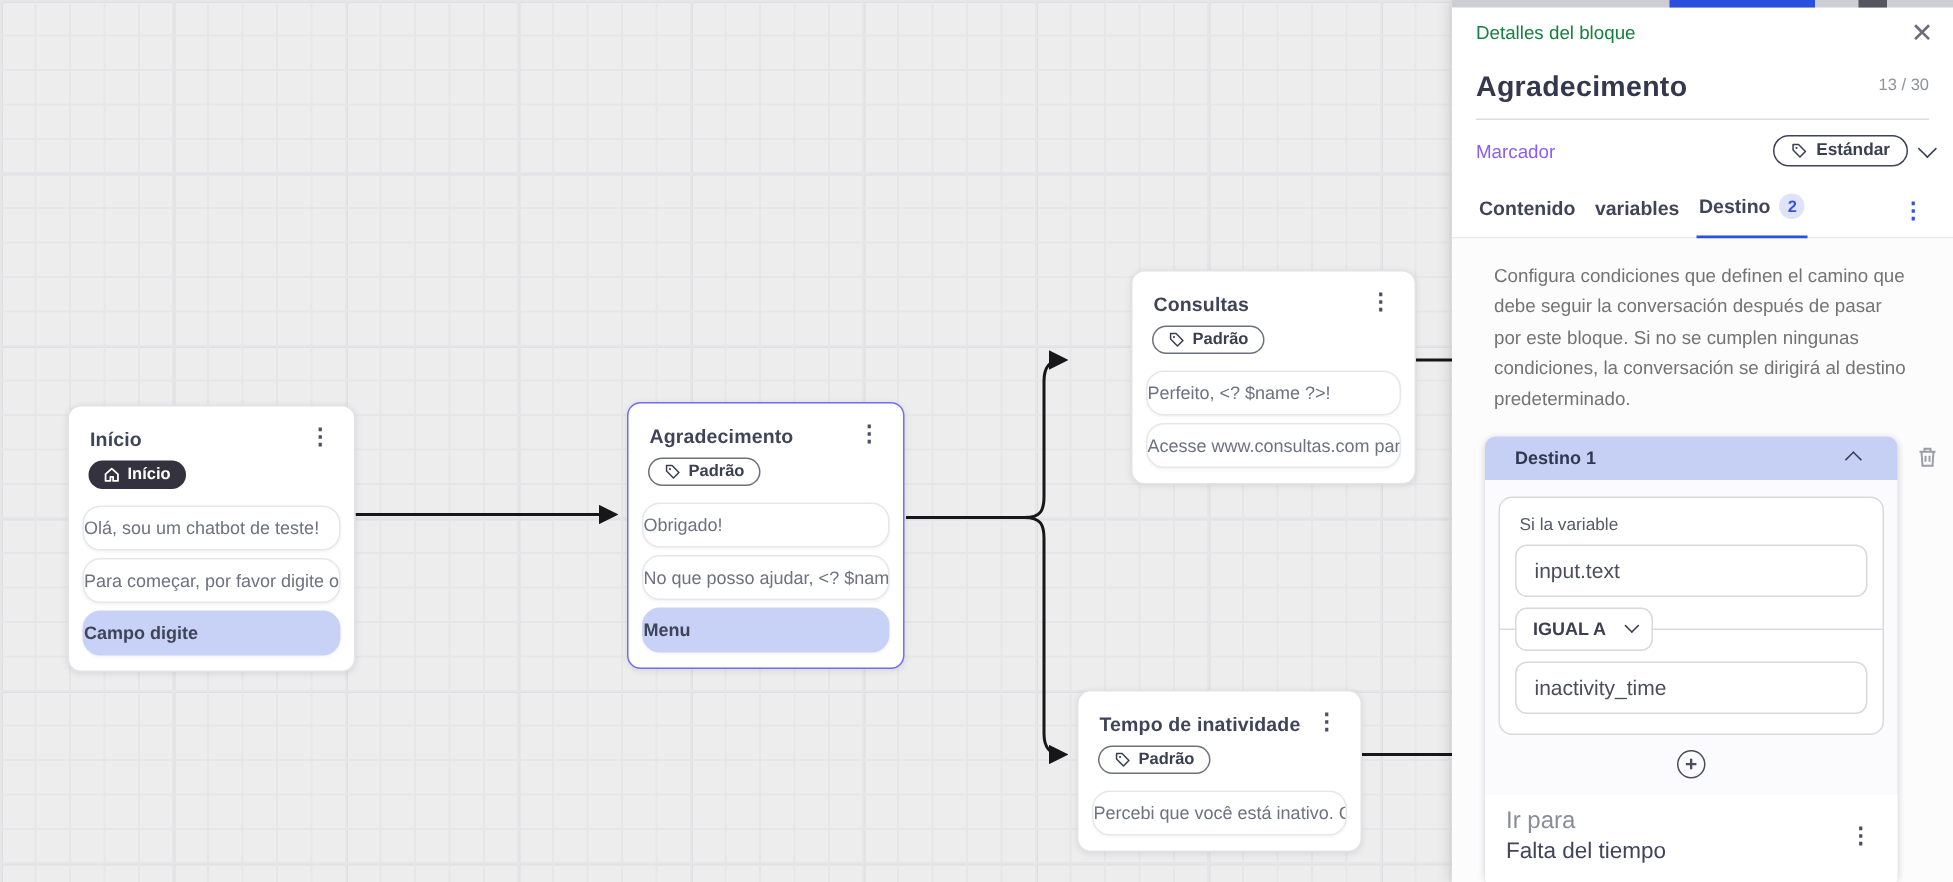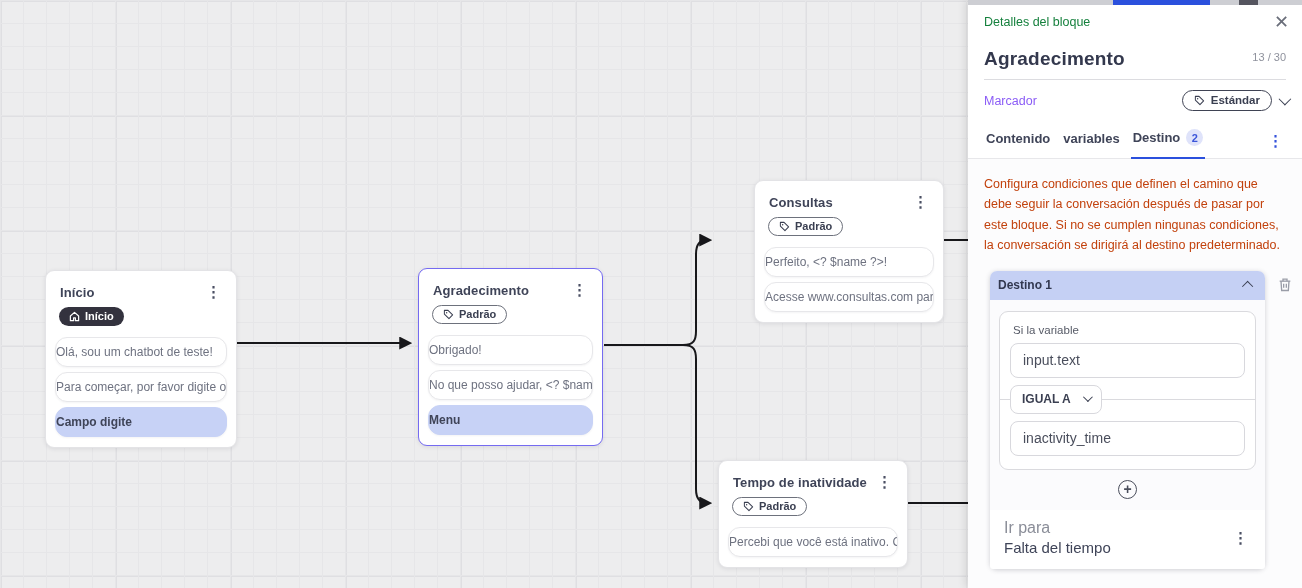--- a/index.html
+++ b/index.html
@@ -67,26 +67,26 @@
     display:inline-flex; align-items:center; gap:6px; border:1.2px solid #3f4354; border-radius:14px;
     padding:3px 11px 4px; font-size:11.5px; font-weight:bold; color:#3a3f51; background:#fff; cursor:pointer;
   }
   .chev { display:inline-block; width:9px; height:9px; border-right:1.8px solid #3a3f51; border-bottom:1.8px solid #3a3f51; transform:rotate(45deg) translateY(-2px); }
   .tabs { display:flex; align-items:flex-end; gap:9px; padding:2px 16px 0; border-bottom:1px solid #e7e7ea; flex:none; }
   .tab { font-size:13px; font-weight:bold; color:#3f4458; padding:8px 2px 11px; cursor:pointer; display:flex; align-items:center; gap:6px; border-bottom:2.5px solid transparent; margin-bottom:-1px; }
   .tab.active { border-bottom-color:#2b50dd; }
   .tab-badge { width:17px; height:17px; border-radius:50%; background:#dfe3fa; color:#3b55d9; font-size:11px; font-weight:bold; display:flex; align-items:center; justify-content:center; }
   .tabs .kebab.blue { margin-left:auto; padding-bottom:11px; }
   .panel-body { flex:1; background:#fcfcfd; overflow:hidden; }
-  .description { padding:15px 16px 8px; font-size:12.5px; color:#c2410c; line-height:1.63; }
+  .description { padding:15px 28px 8px; font-size:12.5px; color:#737373; line-height:1.63; }
 
   .dest-wrap { position:relative; margin:7px 37px 0 22px; }
   .dest-card { border-radius:7px; box-shadow:0 1px 5px rgba(40,40,60,.22); background:#fbfbfd; }
   .dest-header {
-    background:#c5d0f4; border-radius:7px 7px 0 0; padding:7px 8px 8px; display:flex;
+    background:#c5d0f4; border-radius:7px 7px 0 0; padding:7px 20px 8px; display:flex;
     justify-content:space-between; align-items:center; cursor:pointer;
   }
   .dest-header-title { font-size:12px; font-weight:bold; color:#323850; }
   .chev-up { display:inline-block; width:8px; height:8px; border-left:1.8px solid #3a3f51; border-top:1.8px solid #3a3f51; transform:rotate(45deg) translateY(2px); margin-right:4px; }
   .dest-body { padding:11px 9px 0; }
   .cond-card { background:#fff; border:1px solid #dadade; border-radius:9px; padding:12px 10px 13px; }
   .cond-label { font-size:11.5px; color:#565a66; margin:0 0 7px 3px; }
   .cond-input { border:1px solid #d8d8dd; border-radius:8px; padding:8px 12px 9px; font-size:14px; color:#4a4e5c; background:#fff; }
   .op-row { position:relative; margin:7px 0 8px; height:28px; }
   .op-divider { position:absolute; left:-10px; right:-10px; top:14px; border-top:1px solid #dadade; }

